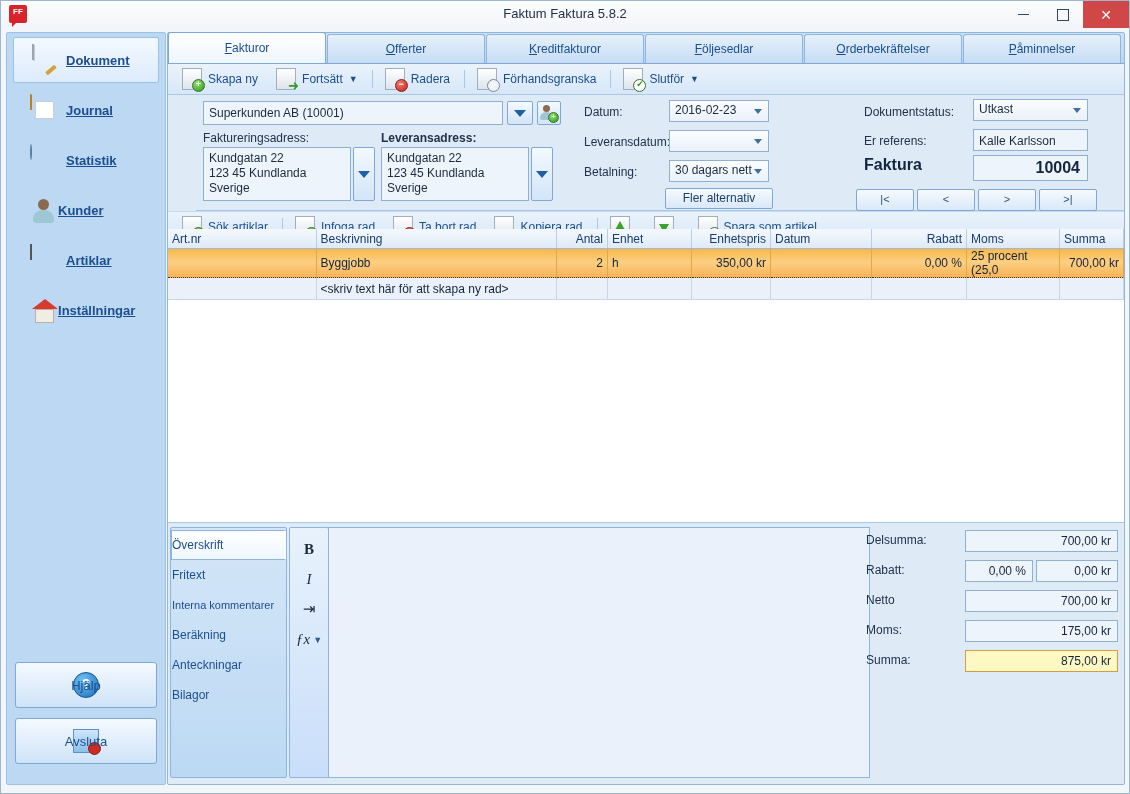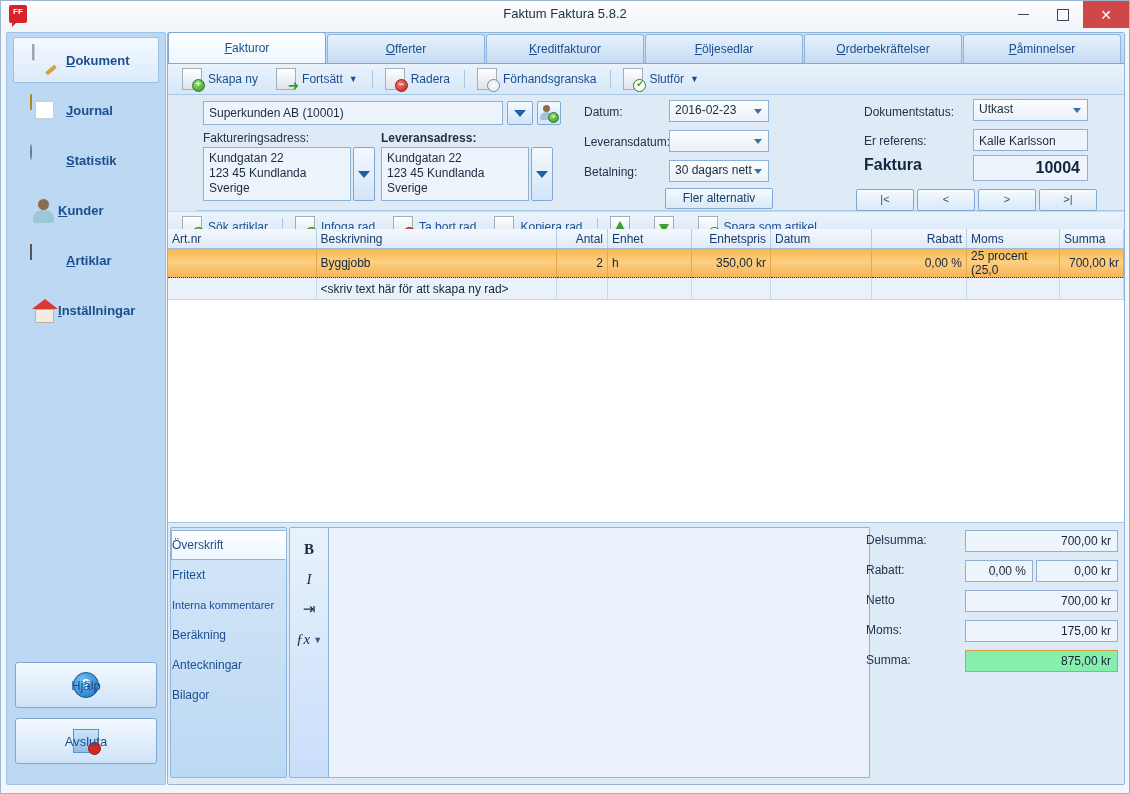--- a/index.html
+++ b/index.html
@@ -23,21 +23,21 @@
 
   
   .body{position:absolute;left:0;top:27px;right:0;bottom:0;background:#f2f6fb;}
   .sidebar{position:absolute;left:5px;top:4px;width:158px;bottom:8px;background:#bcd8f2;border:1px solid #9dc2e6;border-radius:2px;}
   .content{position:absolute;left:166px;top:4px;right:4px;bottom:8px;background:#dfeaf7;border:1px solid #8fb5dd;border-radius:2px;box-sizing:border-box;}
 
   
   .side-item{position:relative;margin:4px 6px;height:44px;display:flex;align-items:center;padding-left:14px;border:1px solid transparent;border-radius:2px;cursor:pointer;}
   .side-item.active{background:linear-gradient(#f3f9ff,#dcebfb);border:1px solid #9dc2e6;}
   .side-ico{width:30px;height:30px;margin-right:8px;position:relative;flex:0 0 auto;}
-  .side-label{font-size:13px;font-weight:bold;color:#1c4e8f;}
+  .side-label{font-size:13px;font-weight:bold;color:#1c4e8f;text-decoration:underline;}
   
   .ic-doc{background:linear-gradient(135deg,#ffffff 60%,#d6dce4);border:1px solid #9aa6b4;width:22px;height:26px;margin:2px 4px;box-shadow:1px 1px 0 #c3ccd8;}
   .ic-doc:after{content:"";position:absolute;right:1px;bottom:3px;width:12px;height:4px;background:#d4a23c;transform:rotate(-40deg);border-radius:1px;}
   .ic-folder{width:26px;height:22px;margin:4px 2px;background:linear-gradient(#fbd277,#e5a42c);border:1px solid #b9831f;border-radius:2px 4px 2px 2px;}
   .ic-folder:after{content:"";position:absolute;left:7px;top:6px;width:17px;height:16px;background:#fff;border:1px solid #c9ced6;}
   .ic-pie{width:26px;height:26px;margin:2px;border-radius:50%;background:conic-gradient(#2f9fe0 0 35%,#58c03c 35% 60%,#e03b2f 60% 85%,#f2d23c 85% 100%);border:1px solid #5a7fa5;}
   .ic-user{width:26px;height:26px;margin:2px;}
   .ic-user:before{content:"";position:absolute;left:8px;top:2px;width:11px;height:11px;border-radius:50%;background:#8b6a4e;}
   .ic-user:after{content:"";position:absolute;left:3px;top:13px;width:21px;height:13px;border-radius:9px 9px 3px 3px;background:#9fc6d4;}
   .ic-bars{width:26px;height:18px;margin:6px 2px;background:repeating-linear-gradient(90deg,#2a2a2a 0 2px,#ffffff 2px 4px,#2a2a2a 4px 5px,#ffffff 5px 8px);border:1px solid #555;}
@@ -108,21 +108,21 @@
   .etab{height:28px;line-height:28px;text-align:left;font-size:12px;color:#1c4e8f;cursor:pointer;border:1px solid transparent;}
   .etab.active{background:linear-gradient(#ffffff,#eef6ff);border:1px solid #8fb5dd;border-right-color:#ffffff;}
   .etools{position:absolute;left:119px;top:0;width:38px;bottom:0;background:linear-gradient(#e8f2fc,#c9defa);border:1px solid #8fb5dd;border-radius:2px;padding-top:6px;}
   .etool{height:30px;text-align:center;font-size:15px;color:#1b2a3d;cursor:pointer;line-height:30px;}
   .etool .ar{font-size:9px;color:#2f5d90;margin-left:3px;vertical-align:middle;}
   .earea{position:absolute;left:158px;top:0;right:0;bottom:0;background:#eaf1fa;border:1px solid #8fb5dd;}
   .totals{position:absolute;right:4px;top:3px;width:258px;height:160px;}
   .trow{position:relative;height:30px;}
   .trow .tl{position:absolute;left:4px;top:6px;font-size:12px;color:#23324a;}
   .tv{position:absolute;background:#eef4fb;border:1px solid #8fb0d2;box-sizing:border-box;text-align:right;font-size:12px;color:#14243a;padding-right:6px;line-height:20px;height:22px;}
-  .tv.hl{background:#86efac;border-color:#d79b45;}
+  .tv.hl{background:#fef9c3;border-color:#d79b45;}
 </style>
 </head>
 <body>
 
 <div class="win">
 
   <div class="titlebar">
     <div class="app-icon">FF</div>
     <div class="title-text">Faktum Faktura 5.8.2</div>
     <div class="wbtns">

